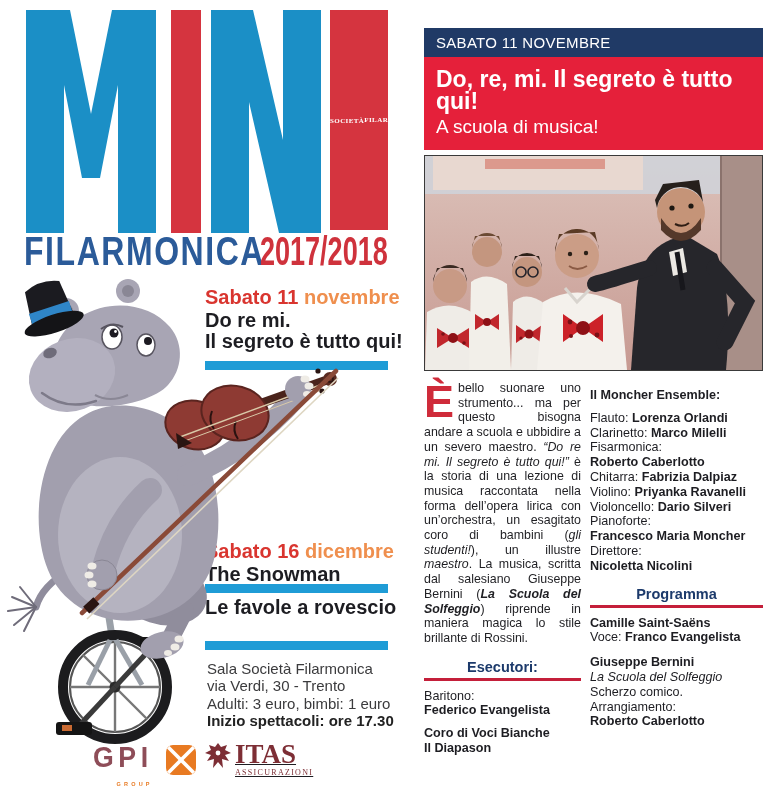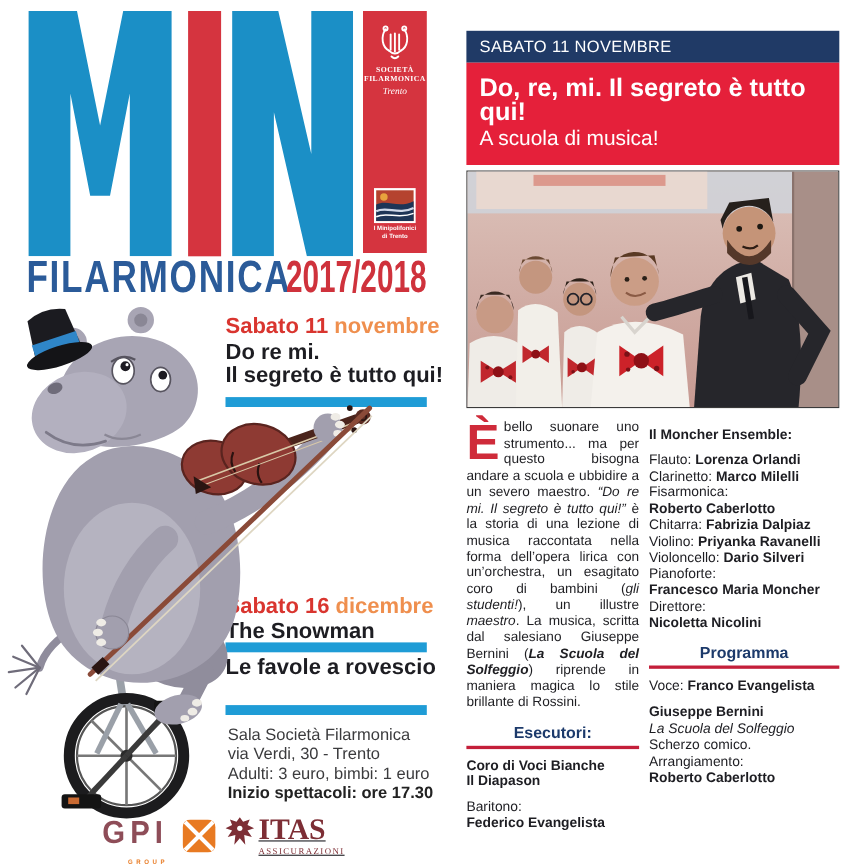--- a/index.html
+++ b/index.html
@@ -8,21 +8,21 @@
   .abs{position:absolute;}
   .b{font-weight:700;}
   .i{font-style:italic;}
   .c-red{color:#d9352f;}
   .c-orange{color:#ef8f4e;}
   .c-dark{color:#1d1d22;}
 
   
   .logo-letter{position:absolute;top:10px;}
   .ibar{position:absolute;top:10px;background:#d5343f;}
-  .society-bar{left:330px;width:58px;height:220px;display:flex;flex-direction:column;align-items:center;}
+  .society-bar{left:330px;width:58px;height:220px;display:flex;align-items:center;}
   .society-bar .lyre{margin-top:12px;}
   .soc-txt{color:#fff;text-align:center;font-family:"Liberation Serif",serif;font-weight:700;
            font-size:7px;letter-spacing:.4px;line-height:8.5px;margin-top:3px;}
   .soc-trento{color:#fff;font-family:"Liberation Serif",serif;font-style:italic;font-size:8.5px;margin-top:1px;}
   .minilogo{margin-top:84px;}
   .mini-caption{color:#fff;font-size:5.5px;font-weight:700;text-align:center;line-height:6.5px;margin-top:2px;}
 
   
   .wordmark{position:absolute;left:24px;top:233px;width:364px;height:36px;}
   .wm-f{position:absolute;left:0;top:0;font-weight:700;font-size:41px;line-height:36px;color:#2b5b99;
@@ -358,26 +358,26 @@
     </svg>
 
     <div class="rc-cols">
       <div class="colA">
         <div class="article">
           <span class="dropcap">È</span><span><span>bello suonare uno strumento... ma per questo bisogna andare a scuola e ubbidire a un severo maestro. </span><span class="i">“Do re mi. Il segreto è tutto qui!”</span><span> è la storia di una lezione di musica raccontata nella forma dell’opera lirica con un’orchestra, un esagitato coro di bambini (</span><span class="i">gli studenti!</span><span>), un illustre </span><span class="i">maestro</span><span>. La musica, scritta dal salesiano Giuseppe Bernini (</span><span class="b i">La Scuola del Solfeggio</span><span>) riprende in maniera magica lo stile brillante di Rossini.</span></span>
         </div>
         <div class="sec-head">Esecutori:</div>
         <div>
             <div class="blk">
+              <div class="ln"><span>Baritono:</span></div>
+              <div class="ln"><span class="b">Federico Evangelista</span></div>
+            </div>
+            <div class="blk">
               <div class="ln"><span class="b">Coro di Voci Bianche</span></div>
               <div class="ln"><span class="b">Il Diapason</span></div>
-            </div>
-            <div class="blk">
-              <div class="ln"><span>Baritono:</span></div>
-              <div class="ln"><span class="b">Federico Evangelista</span></div>
             </div>
           </div>
       </div>
       <div class="colB">
         <div>
             <div class="blk">
               <div class="ln"><span class="b">Il Moncher Ensemble:</span></div>
             </div>
             <div class="blk">
               <div class="ln"><span>Flauto: </span><span class="b">Lorenza Orlandi</span></div>
@@ -389,20 +389,21 @@
               <div class="ln"><span>Violoncello: </span><span class="b">Dario Silveri</span></div>
               <div class="ln"><span>Pianoforte:</span></div>
               <div class="ln"><span class="b">Francesco Maria Moncher</span></div>
               <div class="ln"><span>Direttore:</span></div>
               <div class="ln"><span class="b">Nicoletta Nicolini</span></div>
             </div>
           </div>
         <div class="sec-head">Programma</div>
         <div class="prog">
             <div class="blk">
+              <div class="ln"><span class="b">Camille Saint-Saëns</span></div>
               <div class="ln"><span>Voce: </span><span class="b">Franco Evangelista</span></div>
             </div>
             <div class="blk">
               <div class="ln"><span class="b">Giuseppe Bernini</span></div>
               <div class="ln"><span class="i">La Scuola del Solfeggio</span></div>
               <div class="ln"><span>Scherzo comico.</span></div>
               <div class="ln"><span>Arrangiamento:</span></div>
               <div class="ln"><span class="b">Roberto Caberlotto</span></div>
             </div>
           </div>

